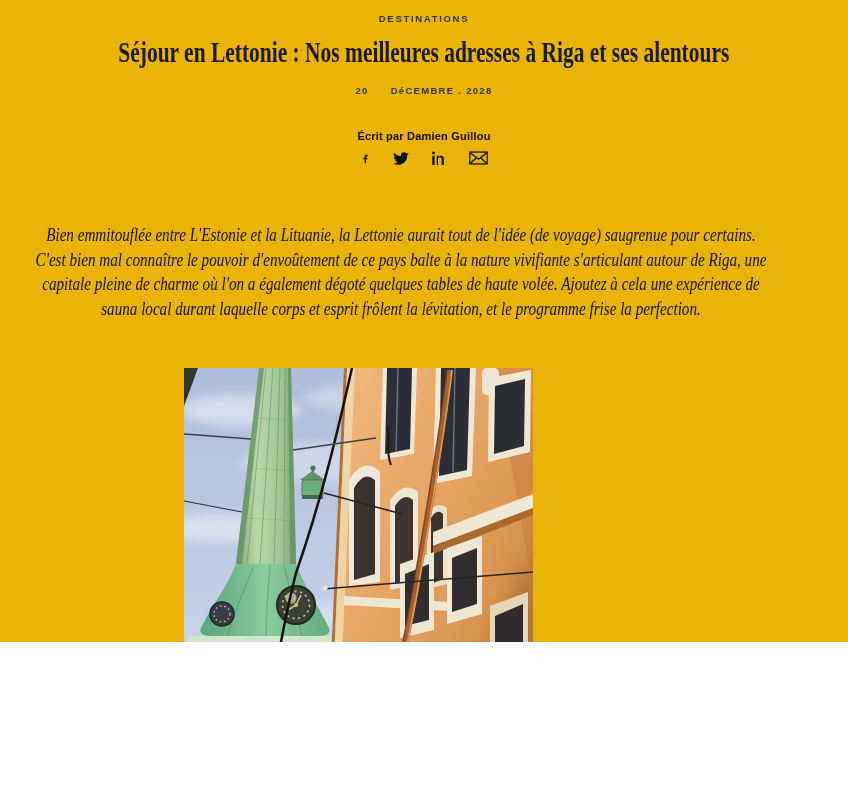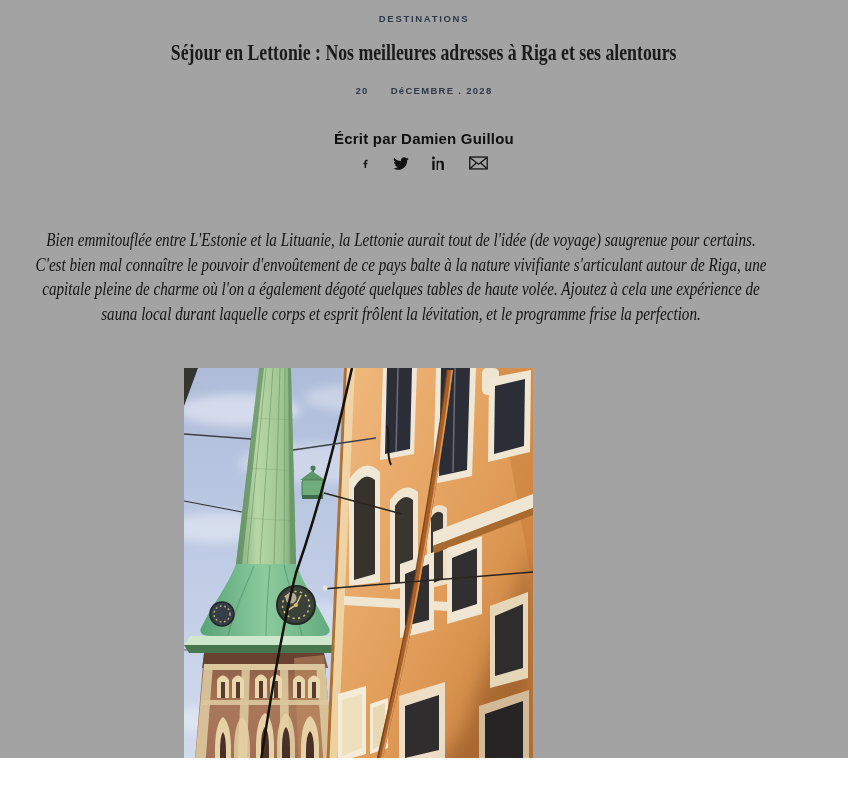--- a/index.html
+++ b/index.html
@@ -1,26 +1,26 @@
 <!DOCTYPE html>
 <html><head>
 <meta charset="utf-8">
 <style>
   html,body{margin:0;padding:0;overflow:hidden;background:#fff;}
-  .page{position:relative;width:848px;height:758px;background:#a3a3a3;
+  .page{position:relative;width:848px;height:642px;background:#eab308;
         font-family:"Liberation Sans",sans-serif;color:#141414;}
   .hdr{text-align:center;padding-top:8px;}
   .category{font-size:9.5px;font-weight:700;letter-spacing:1.7px;color:#2e3949;
             display:inline-block;cursor:pointer;}
   .title{margin:11px 0 0;font-family:"Liberation Serif",serif;font-weight:700;
-         font-size:24px;line-height:31px;color:#1a1a1a;white-space:nowrap;}
+         font-size:29px;line-height:31px;color:#1a1a1a;white-space:nowrap;}
   .title .squeeze{display:inline-block;transform:scaleX(.74);transform-origin:50% 50%;}
   .date-row{margin-top:17px;font-size:9.5px;font-weight:700;letter-spacing:1.3px;color:#2e3949;}
   .date-day{margin-right:22px;}
-  .author{margin-top:34px;font-size:15px;font-weight:700;color:#0f0f0f;letter-spacing:.2px;}
+  .author{margin-top:34px;font-size:11px;font-weight:700;color:#0f0f0f;letter-spacing:.2px;}
   .social{margin-top:8px;display:flex;justify-content:center;align-items:center;gap:23px;height:16px;}
   .sicon{display:flex;align-items:center;justify-content:center;cursor:pointer;}
   .sicon svg{display:block;}
   .intro{position:relative;width:880px;margin:57px 0 0 -39px;
          transform:scaleX(.84);transform-origin:50% 50%;
          font-family:"Liberation Serif",serif;font-style:italic;font-size:18px;
          line-height:24.5px;text-align:center;color:#131313;}
   .hero{position:absolute;left:184px;top:368px;width:349px;height:426px;margin:0;
         overflow:hidden;background:#c2cee4;}
 </style>

